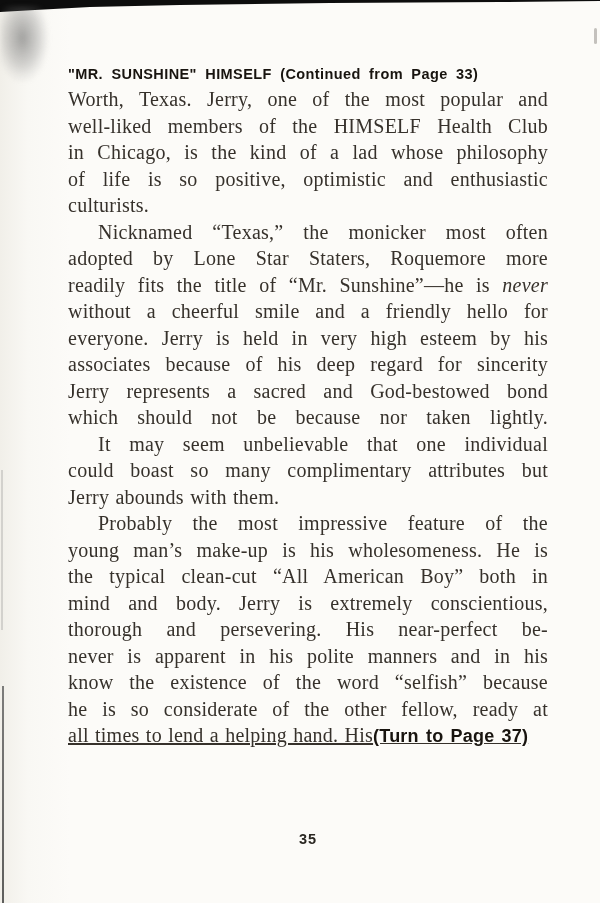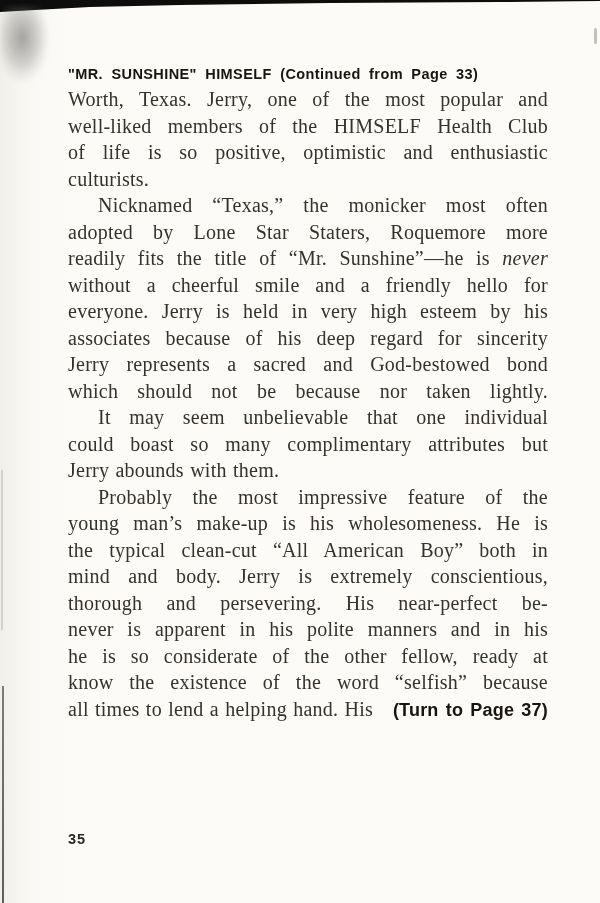--- a/index.html
+++ b/index.html
@@ -61,33 +61,33 @@
   .ln {
     font-size: 20px;
     line-height: 26.5px;
     height: 26.5px;
     letter-spacing: 0.25px;
     word-spacing: 1px;
     color: #36312b;
   }
   .j { text-align: justify; text-align-last: justify; }
   .ind { text-indent: 30px; }
-  .last-flex { display: flex; justify-content: space-between; align-items: baseline; }
+  .last-flex { display: flex; align-items: baseline; text-decoration: underline; }
   .turn-note {
     font-family: "Liberation Sans", sans-serif;
     font-weight: bold;
     font-size: 18px;
     letter-spacing: 0.2px;
     word-spacing: 2px;
     color: #18140f;
     white-space: nowrap;
   }
   .footer {
     position: absolute; left: 68px; top: 831px;
-    width: 480px; 
+    width: 480px; text-align: center;
     font-family: "Liberation Sans", sans-serif;
     font-weight: bold; font-size: 14.5px;
     letter-spacing: 1px;
     color: #2a2722;
   }
   em.wd { }
 </style>
 </head>
 <body>
 
@@ -99,20 +99,21 @@
   <div class="artifact-left-line-low"></div>
   <div class="artifact-right-tick"></div>
 
   <div class="content">
 
     <div class="heading">"MR. SUNSHINE" HIMSELF (Continued from Page 33)</div>
 
     <div>
       <div class="ln j">Worth, Texas. Jerry, one of the most popular and</div>
       <div class="ln j">well-liked members of the HIMSELF Health Club</div>
+      <div class="ln j">in Chicago, is the kind of a lad whose philosophy</div>
       <div class="ln j">of life is so positive, optimistic and enthusiastic</div>
       <div class="ln">culturists.</div>
     </div>
 
     <div>
       <div class="ln j ind">Nicknamed “Texas,” the monicker most often</div>
       <div class="ln j">adopted by Lone Star Staters, Roquemore more</div>
       <div class="ln j"><span>readily fits the title of “Mr. Sunshine”—he is</span> <em class="wd">never</em></div>
       <div class="ln j">without a cheerful smile and a friendly hello for</div>
       <div class="ln j">everyone. Jerry is held in very high esteem by his</div>
@@ -127,22 +128,22 @@
       <div class="ln">Jerry abounds with them.</div>
     </div>
 
     <div>
       <div class="ln j ind">Probably the most impressive feature of the</div>
       <div class="ln j">young man’s make-up is his wholesomeness. He is</div>
       <div class="ln j">the typical clean-cut “All American Boy” both in</div>
       <div class="ln j">mind and body. Jerry is extremely conscientious,</div>
       <div class="ln j">thorough and persevering. His near-perfect be-</div>
       <div class="ln j">never is apparent in his polite manners and in his</div>
+      <div class="ln j">know the existence of the word “selfish” because</div>
       <div class="ln j">he is so considerate of the other fellow, ready at</div>
-      <div class="ln j">know the existence of the word “selfish” because</div>
       <div class="ln last-flex">
         <span>all times to lend a helping hand. His</span>
         <span class="turn-note">(Turn to Page 37)</span>
       </div>
     </div>
 
   </div>
 
   <div class="footer">35</div>
 

